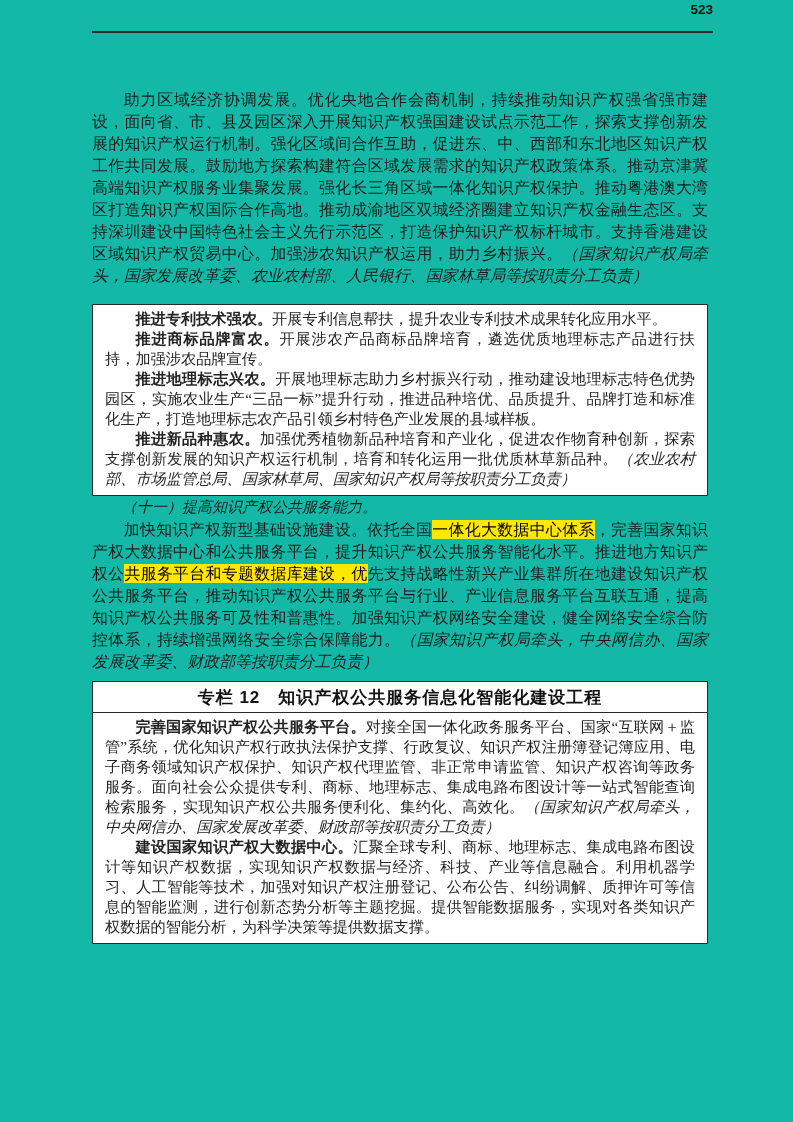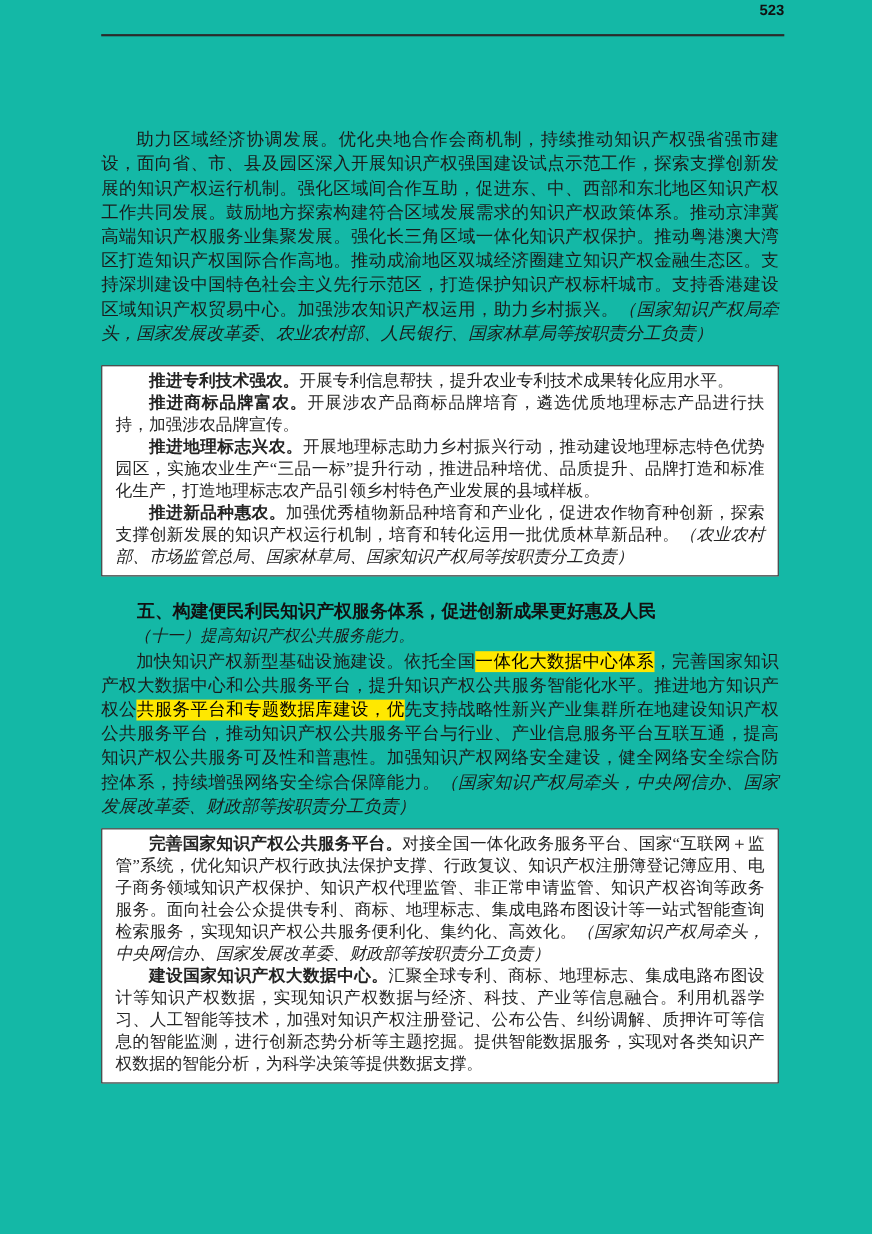--- a/index.html
+++ b/index.html
@@ -36,21 +36,21 @@
     width: 616px;
   }
   .body-text {
     margin: 0;
     font-size: 15.9px;
     line-height: 22px;
     text-align: justify;
     text-indent: 2em;
     color: #1b1b1b;
   }
-  .para-1 { margin-top: 84px; }
+  .para-1 { margin-top: 56px; }
   .para-2 { margin-top: 0; }
   .seg-kai { font-style: italic; }
   .hl { background: #ffe800; padding: 1px 0; }
   .column-box {
     margin-top: 17px;
     border: 1.5px solid #2a2a2a;
     background: #fff;
   }
   .box-12 { margin-top: 8px; }
   .box-title {
@@ -107,26 +107,26 @@
 
     <div class="column-box box-11">
       <div class="box-body">
         <p class="box-para"><span class="lead">推进专利技术强农。</span><span>开展专利信息帮扶，提升农业专利技术成果转化应用水平。</span></p>
         <p class="box-para"><span class="lead">推进商标品牌富农。</span><span>开展涉农产品商标品牌培育，遴选优质地理标志产品进行扶持，加强涉农品牌宣传。</span></p>
         <p class="box-para"><span class="lead">推进地理标志兴农。</span><span>开展地理标志助力乡村振兴行动，推动建设地理标志特色优势园区，实施农业生产“三品一标”提升行动，推进品种培优、品质提升、品牌打造和标准化生产，打造地理标志农产品引领乡村特色产业发展的县域样板。</span></p>
         <p class="box-para"><span class="lead">推进新品种惠农。</span><span>加强优秀植物新品种培育和产业化，促进农作物育种创新，探索支撑创新发展的知识产权运行机制，培育和转化运用一批优质林草新品种。</span><span class="attribution">（农业农村部、市场监管总局、国家林草局、国家知识产权局等按职责分工负责）</span></p>
       </div>
     </div>
 
-    <h2 class="section-heading">五、构建便民利民知识产权服务体系，促进创新成果更好惠及人民</h2>
     <p class="sub-heading">（十一）提高知识产权公共服务能力。</p>
 
     <p class="body-text para-2"><span>加快知识产权新型基础设施建设。依托全国</span><mark class="hl">一体化大数据中心体系</mark><span>，完善国家知识产权大数据中心和公共服务平台，提升知识产权公共服务智能化水平。推进地方知识产权公</span><mark class="hl">共服务平台和专题数据库建设，优</mark><span>先支持战略性新兴产业集群所在地建设知识产权公共服务平台，推动知识产权公共服务平台与行业、产业信息服务平台互联互通，提高知识产权公共服务可及性和普惠性。加强知识产权网络安全建设，健全网络安全综合防控体系，持续增强网络安全综合保障能力。</span><span class="seg-kai">（国家知识产权局牵头，中央网信办、国家发展改革委、财政部等按职责分工负责）</span></p>
 
     <div class="column-box box-12">
+      <div class="box-title">专栏 12　知识产权公共服务信息化智能化建设工程</div>
       <div class="box-body">
         <p class="box-para"><span class="lead">完善国家知识产权公共服务平台。</span><span>对接全国一体化政务服务平台、国家“互联网＋监管”系统，优化知识产权行政执法保护支撑、行政复议、知识产权注册簿登记簿应用、电子商务领域知识产权保护、知识产权代理监管、非正常申请监管、知识产权咨询等政务服务。面向社会公众提供专利、商标、地理标志、集成电路布图设计等一站式智能查询检索服务，实现知识产权公共服务便利化、集约化、高效化。</span><span class="attribution">（国家知识产权局牵头，中央网信办、国家发展改革委、财政部等按职责分工负责）</span></p>
         <p class="box-para"><span class="lead">建设国家知识产权大数据中心。</span><span>汇聚全球专利、商标、地理标志、集成电路布图设计等知识产权数据，实现知识产权数据与经济、科技、产业等信息融合。利用机器学习、人工智能等技术，加强对知识产权注册登记、公布公告、纠纷调解、质押许可等信息的智能监测，进行创新态势分析等主题挖掘。提供智能数据服务，实现对各类知识产权数据的智能分析，为科学决策等提供数据支撑。</span></p>
       </div>
     </div>
 
   </div>
 </div>
 
 </body></html>

